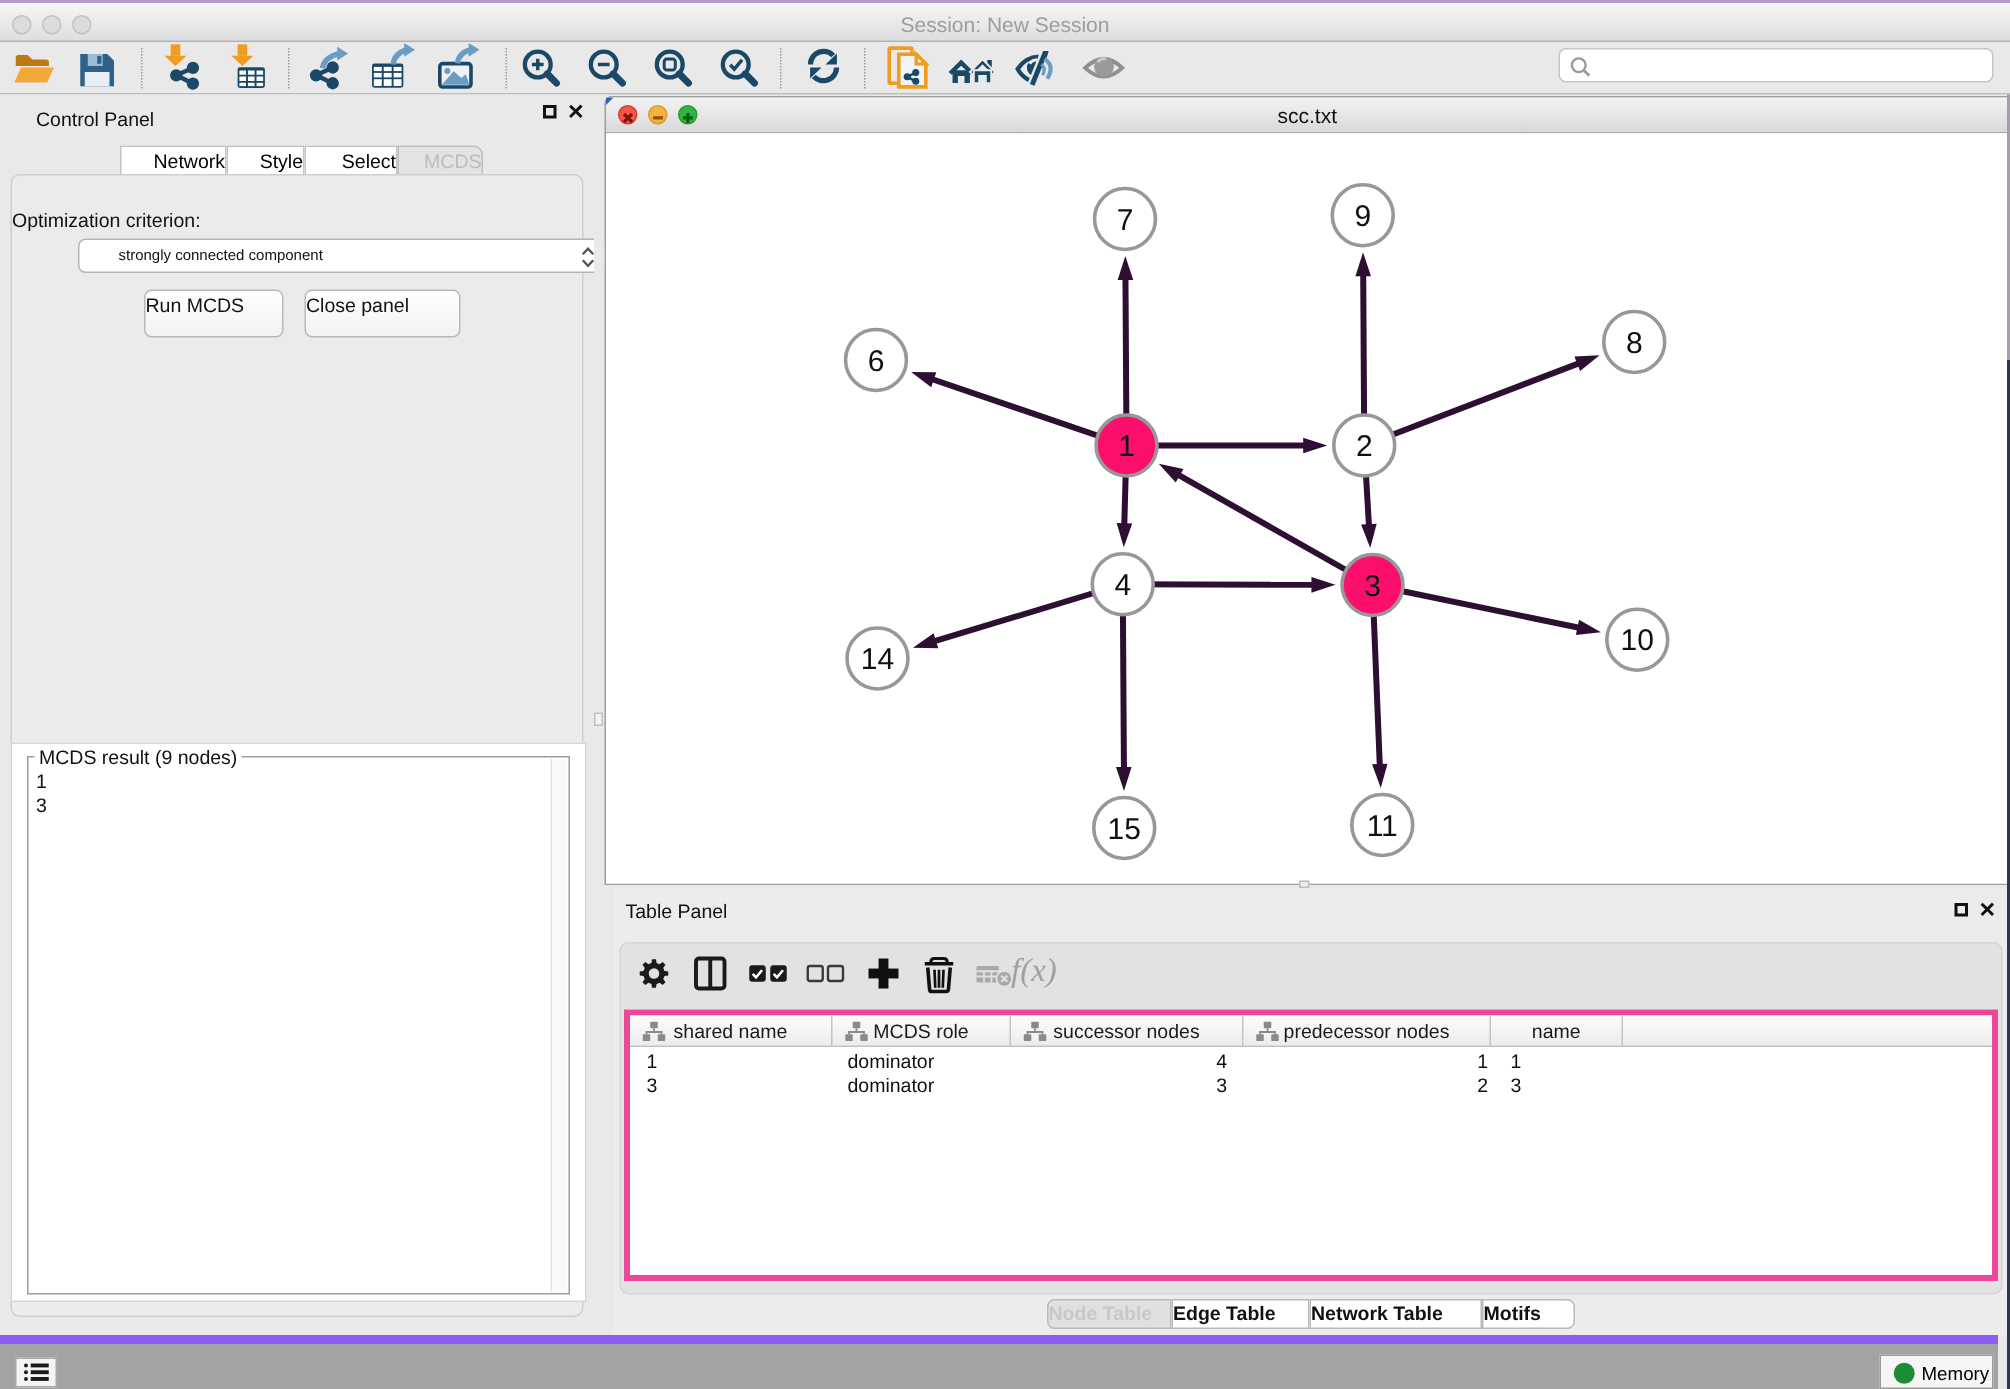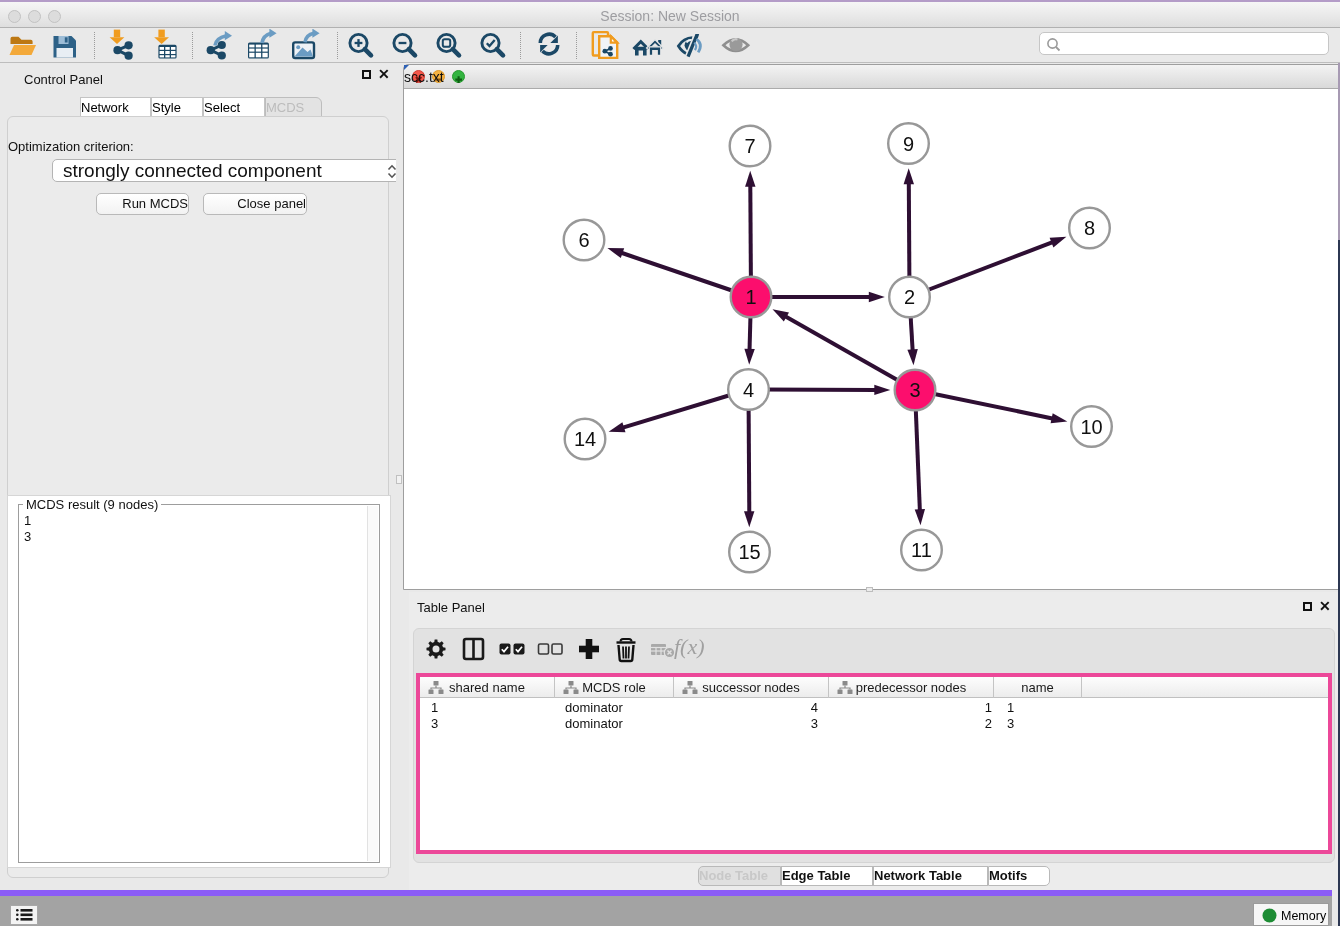--- a/index.html
+++ b/index.html
@@ -9,37 +9,37 @@
 .tl{position:absolute;top:8px;width:13px;height:13px;border-radius:50%;background:#dcdcdc;border:1px solid #c2c2c2}
 #wtitle{position:absolute;left:0;right:0;top:6px;text-align:center;font-size:14px;color:#9d9da1}
 
 #toolbar{position:absolute;left:0;top:29px;width:1340px;height:34px;background:#e9e9e9;border-bottom:1px solid #bdbdbd}
 .sep{position:absolute;top:3px;height:27px;width:0;border-left:1px dotted #9b9b9b}
 .ticon{position:absolute;top:0px;width:34px;height:34px}
 #searchbox{position:absolute;left:1039px;top:3px;width:290px;height:23px;background:#fff;border:1px solid #c6c6c6;border-radius:5px}
 
 #cpanel{position:absolute;left:0;top:63px;width:396px;height:827px;background:#e9e9e9}
 #cphead{position:absolute;left:24px;top:9px;font-size:13px;color:#111}
-.tab{position:absolute;top:34px;height:26px;background:#fff;border:1px solid #c4c4c4;font-size:13px;text-align:left;line-height:19px;color:#000}
+.tab{position:absolute;top:34px;height:26px;background:#fff;border:1px solid #c4c4c4;font-size:13px;text-align:right;line-height:19px;color:#000}
 #cpbody{position:absolute;left:7px;top:53px;width:382px;height:762px;background:#ebebeb;border:1px solid #cfcfcf;border-radius:6px}
 #optlbl{position:absolute;left:0;width:100%;top:22px;text-align:left;font-size:13px;color:#111}
-#combo{position:absolute;left:44px;top:42px;width:354px;height:23px;background:#fff;border:1px solid #b4b4b4;border-radius:5px;font-size:19px;line-height:21px;padding-left:10px;color:#111}
-.btn{position:absolute;top:76px;height:22px;background:linear-gradient(#ffffff,#f2f2f2);border:1px solid #b9b9b9;border-radius:5px;font-size:13px;text-align:right;line-height:20px;color:#111}
+#combo{position:absolute;left:44px;top:42px;width:354px;height:23px;background:#fff;border:1px solid #b4b4b4;border-radius:5px;font-size:10px;line-height:21px;padding-left:26px;color:#111}
+.btn{position:absolute;top:76px;height:32px;background:linear-gradient(#ffffff,#f2f2f2);border:1px solid #b9b9b9;border-radius:5px;font-size:13px;text-align:left;line-height:20px;color:#111}
 #resultbox{position:absolute;left:7px;top:432px;width:384px;height:373px;background:#fff;border:1px solid #d6d6d6}
 #tborder{position:absolute;left:10px;top:8px;right:10px;bottom:4px;border:1px solid #9d9d9d}
 #tblabel{position:absolute;left:4px;top:-8px;background:#fff;font-size:13px;padding:0 3px;color:#111}
 #rscroll{position:absolute;right:1px;top:1px;width:11px;bottom:1px;background:#fafafa;border-left:1px solid #e2e2e2}
 
 #vdivider{position:absolute;left:396px;top:63px;width:7px;height:827px;background:#e9e9e9}
 #vdivhandle{position:absolute;left:0px;top:412px;width:6px;height:9px;background:#f2f2f2;border:1px solid #c0c0c0}
 
 #netwin{position:absolute;left:403px;top:64px;width:937px;height:526px;background:#fff;border:1px solid #9e9e9e;border-radius:5px 0 0 0}
 #nettitle{position:absolute;left:0;top:0;width:100%;height:24px;background:linear-gradient(#f3f3f3,#d9d9d9);border-bottom:1px solid #ababab;border-radius:5px 0 0 0}
 .tl2{position:absolute;top:5px;width:13px;height:13px;border-radius:50%}
-#netlbl{position:absolute;left:0;right:0;top:4px;text-align:left;font-size:14px;color:#111}
+#netlbl{position:absolute;left:0;right:0;top:4px;text-align:center;font-size:14px;color:#111}
 #canvas{position:absolute;left:0;top:24px;width:936px;height:500px;background:#fff;overflow:hidden}
 
 #tpanel{position:absolute;left:409px;top:592px;width:931px;height:298px;background:#ececec}
 #tphead{position:absolute;left:8px;top:8px;font-size:13px;color:#111}
 #tptool{position:absolute;left:4px;top:36px;width:922px;height:235px;background:#e2e2e2;border:1px solid #d4d4d4;border-radius:6px}
 #tablebox{position:absolute;left:2px;top:44px;width:916px;height:181px;background:#fff;border:4px solid #ec4899}
 #thead{position:absolute;left:0;top:0;width:100%;height:21px;background:linear-gradient(#fdfdfd,#ececec);border-bottom:1px solid #c0c0c0}
 .thcell{position:absolute;top:0;height:21px;border-right:1px solid #c4c4c4}
 .thlbl{position:absolute;top:3px;width:100%;text-align:center;font-size:13px;color:#1a1a1a}
 .trow{position:absolute;width:100%;height:16px;font-size:13px;color:#111}

